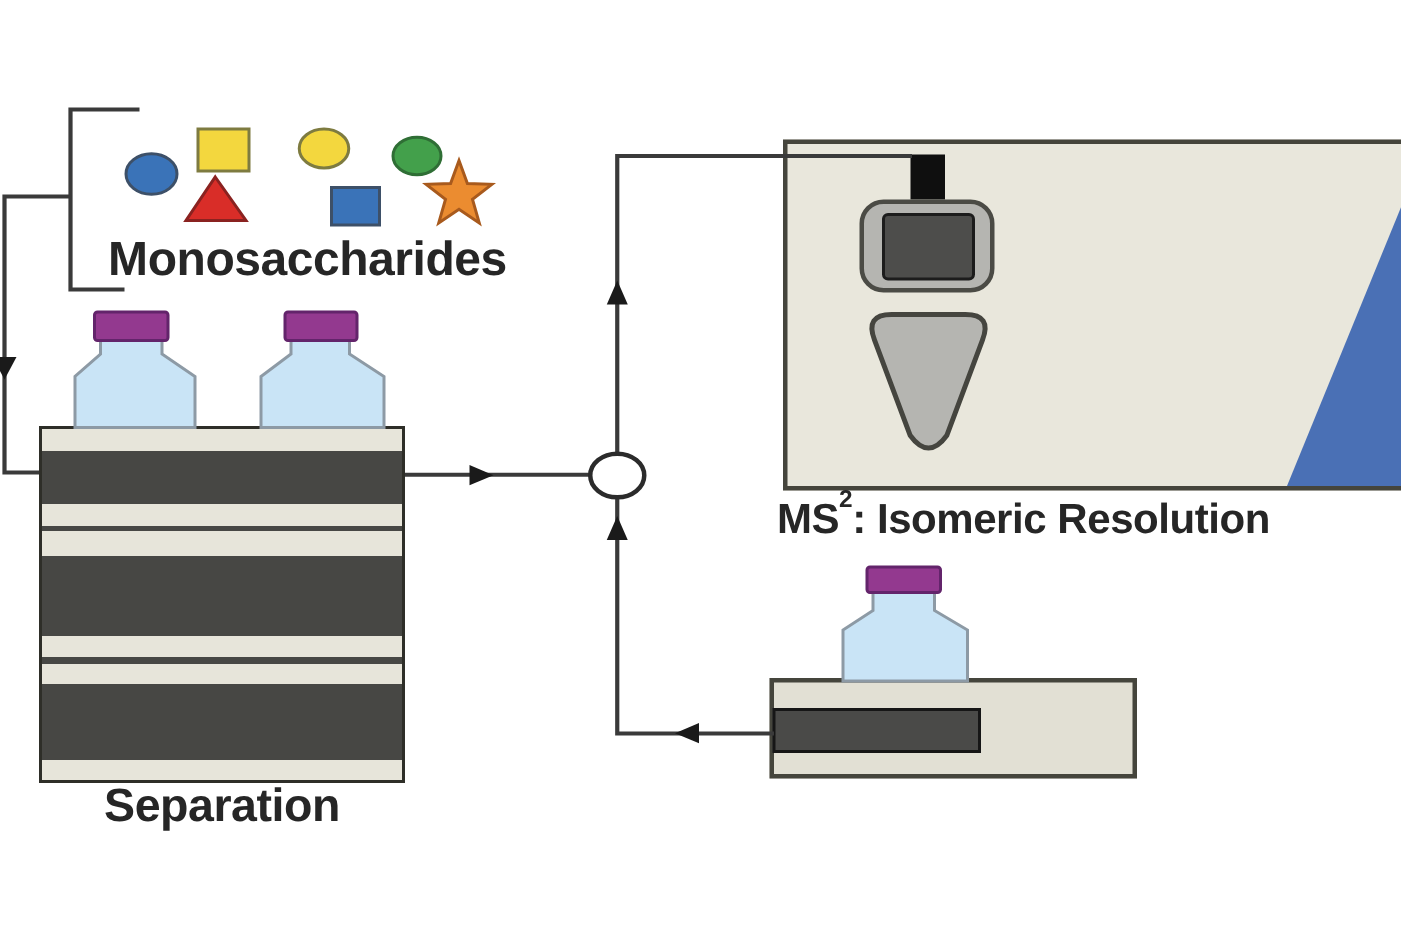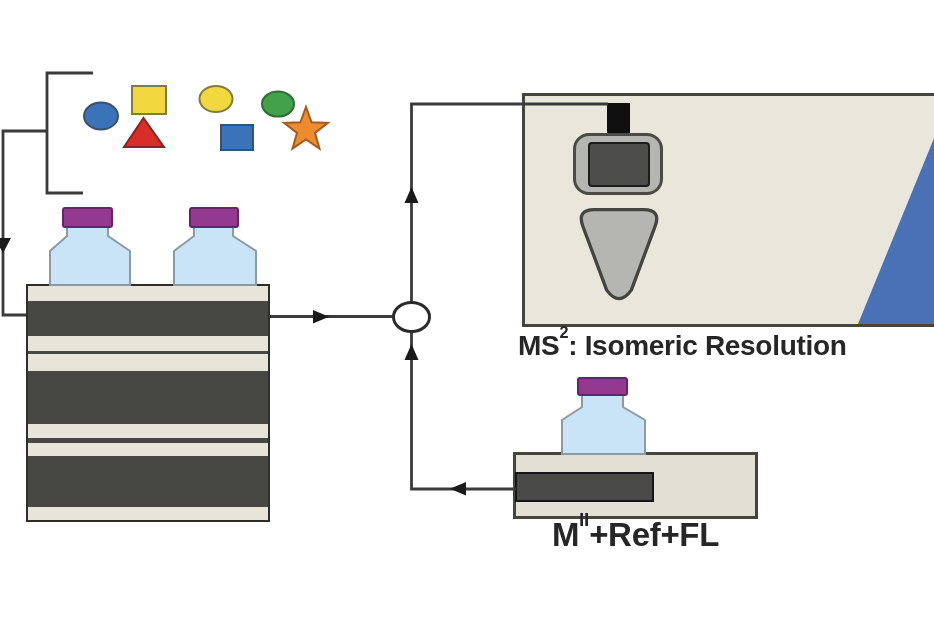--- a/index.html
+++ b/index.html
@@ -76,41 +76,40 @@
   .sh-green{stroke:#2f6e35;stroke-width:2;}
   .sh-orange{stroke:#a85a1d;stroke-width:2;}
   .funnel-shape{fill:#b5b5b1;stroke:#45453f;stroke-width:3.5;}
 </style>
 </head>
 <body>
 
 <div class="stage">
 
   <div class="sep-box"></div>
+  <div class="label sep-label">Separation</div>
 
+  <div class="label mono-label">Monosaccharides</div>
 
   <div class="ms-box">
     <div class="ms-wedge" style="background: rgb(74, 112, 181);"></div>
     <div class="ms-inlet"></div>
     <div class="ms-detector">
       <div class="ms-screen"></div>
     </div>
     <svg class="ms-funnel" width="96" height="106" viewBox="0 0 100 112">
       <path class="funnel-shape" d="M 24,6 L 76,6 Q 95,6 88,24 L 63,91 Q 50,109 37,91 L 12,24 Q 5,6 24,6 Z"></path>
     </svg>
   </div>
   <div class="label ms-label">
     <span>MS</span><sup>2</sup><span>: Isomeric Resolution</span>
   </div>
 
   <div class="mii-box">
     <div class="mii-dark"></div>
-  </div>
-  <div class="label mii-label">
-    <span>M</span><sup>II</sup><span>+Ref+FL</span>
   </div>
 
   <svg class="overlay" width="934" height="620" viewBox="0 0 934 620">
 
     <path class="flow" d="M93,73 L47,73 L47,193 L83,193"></path>
 
     <path class="flow" d="M47,131 L3,131 L3,315 L26,315"></path>
     <polygon class="ah" points="-5,238 11,238 3,253"></polygon>
 
     <line class="flow" x1="270" y1="316.5" x2="394" y2="316.5"></line>

